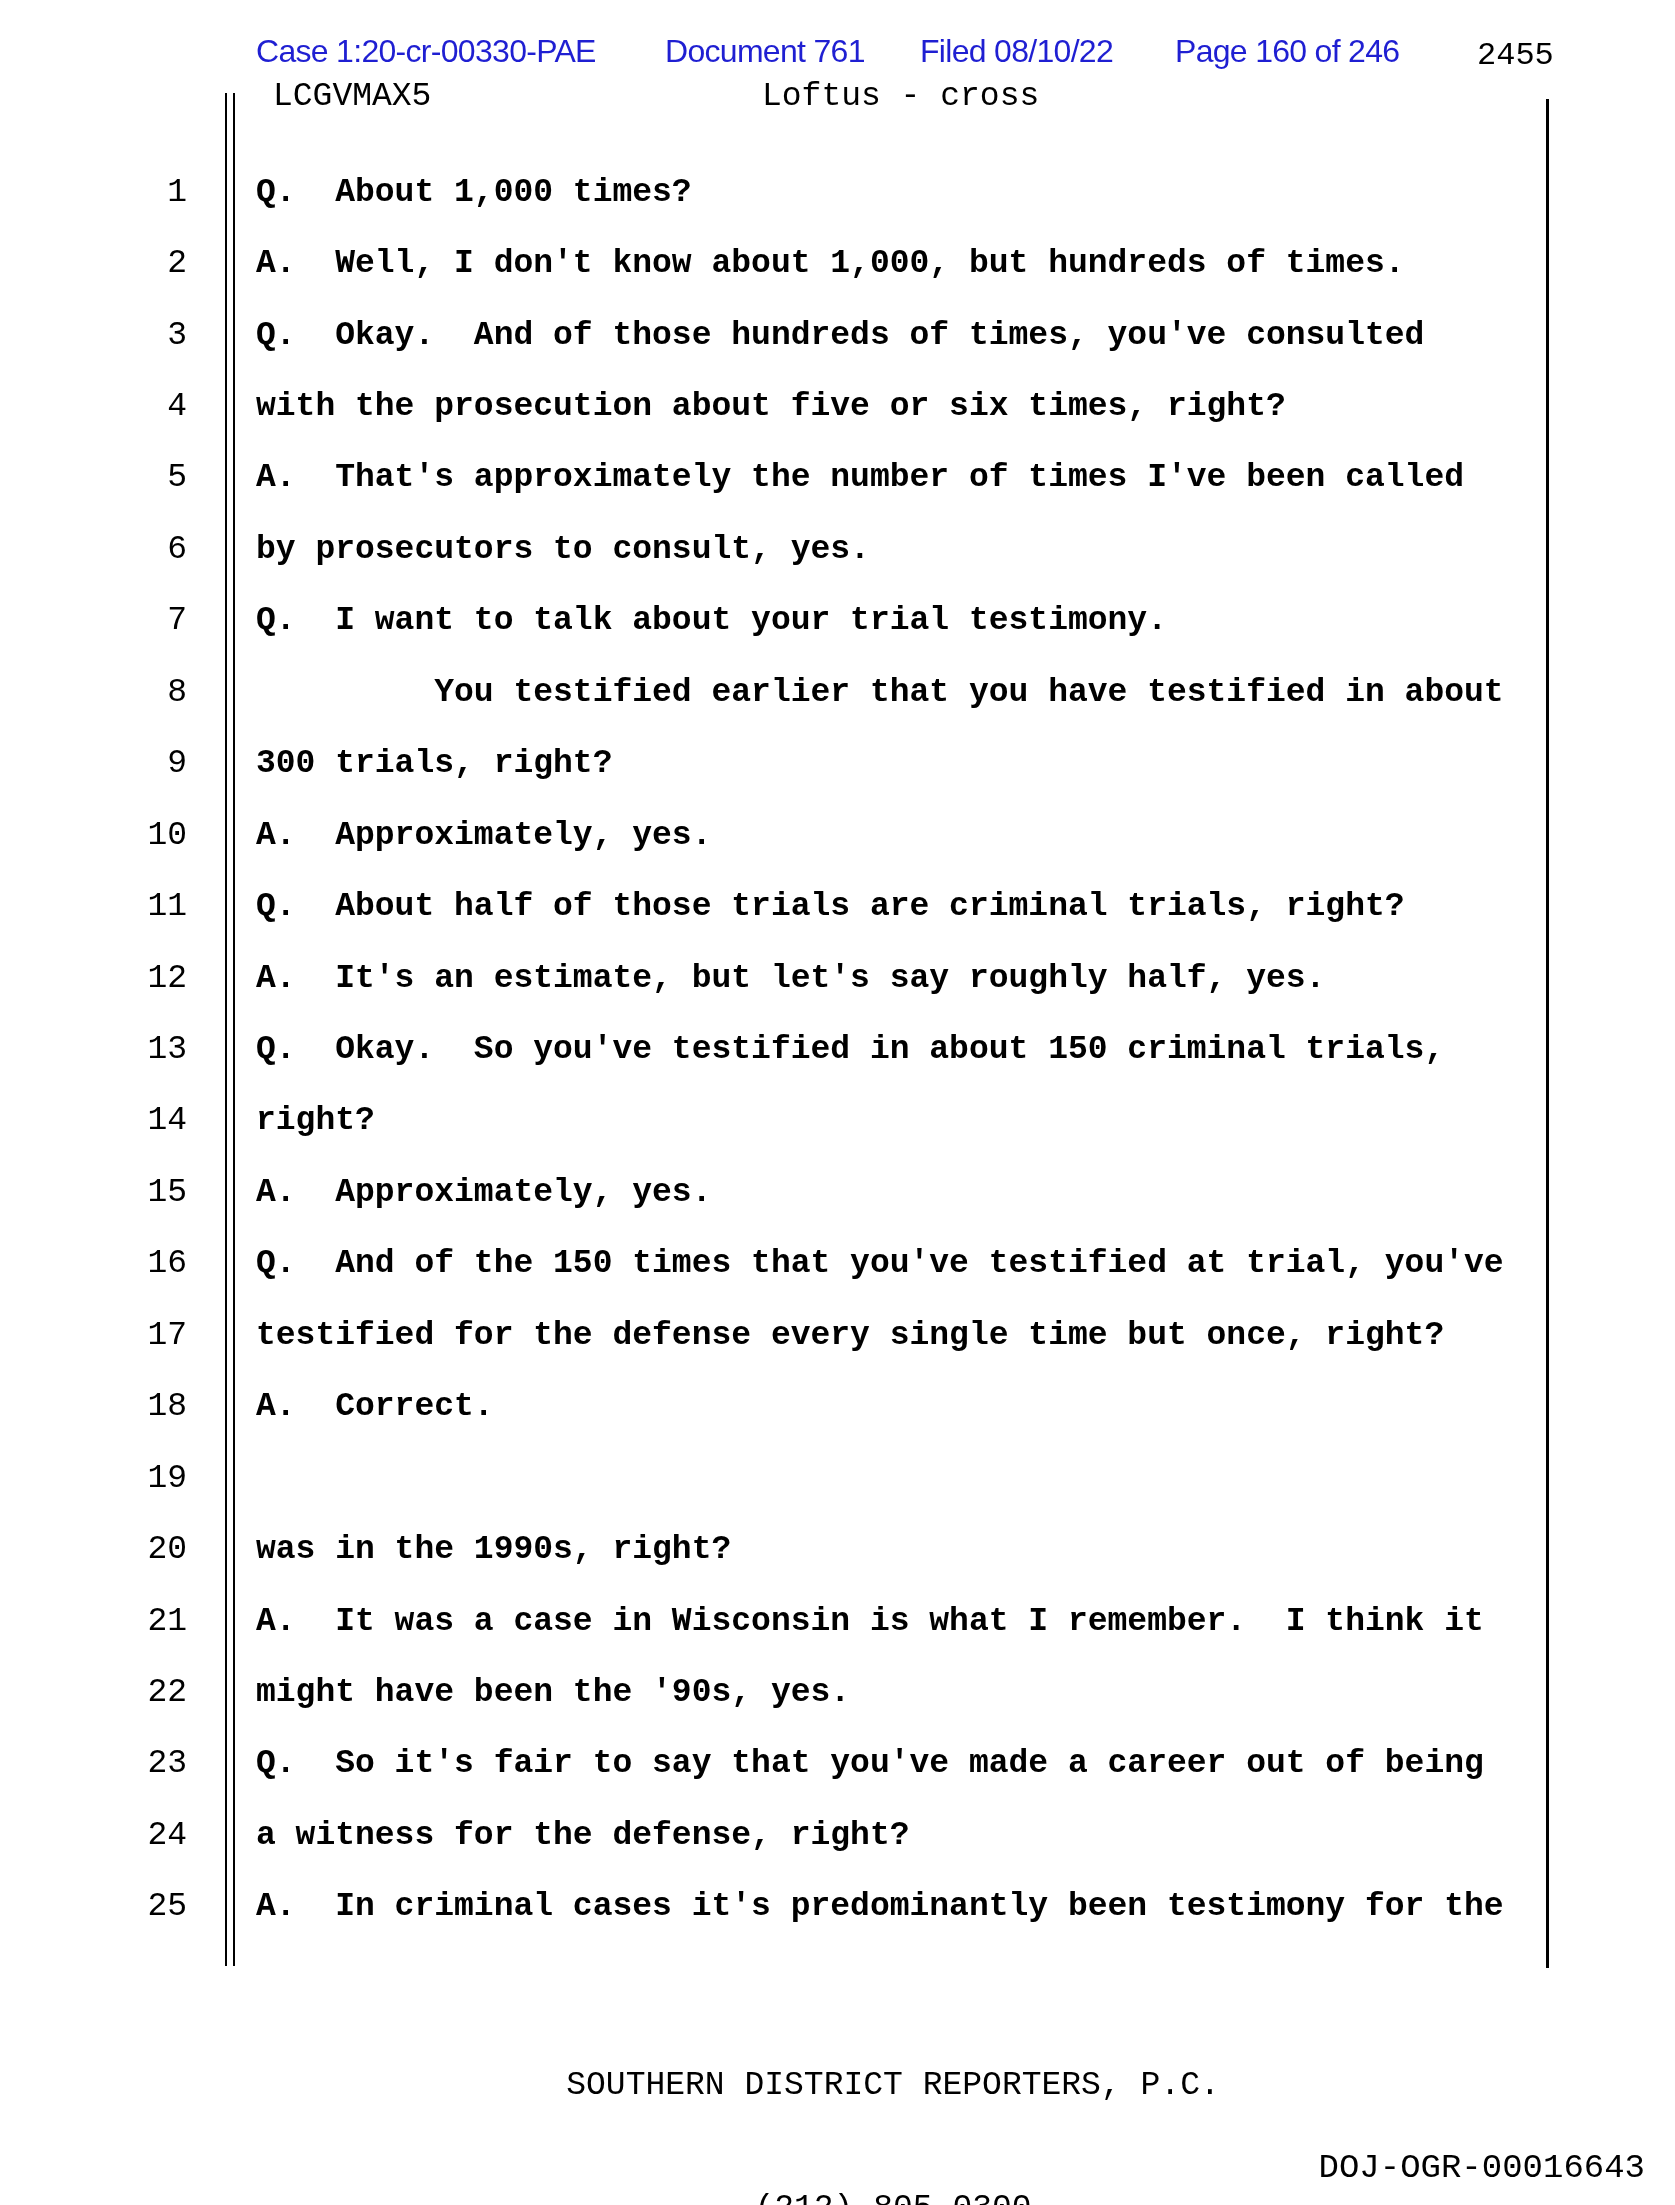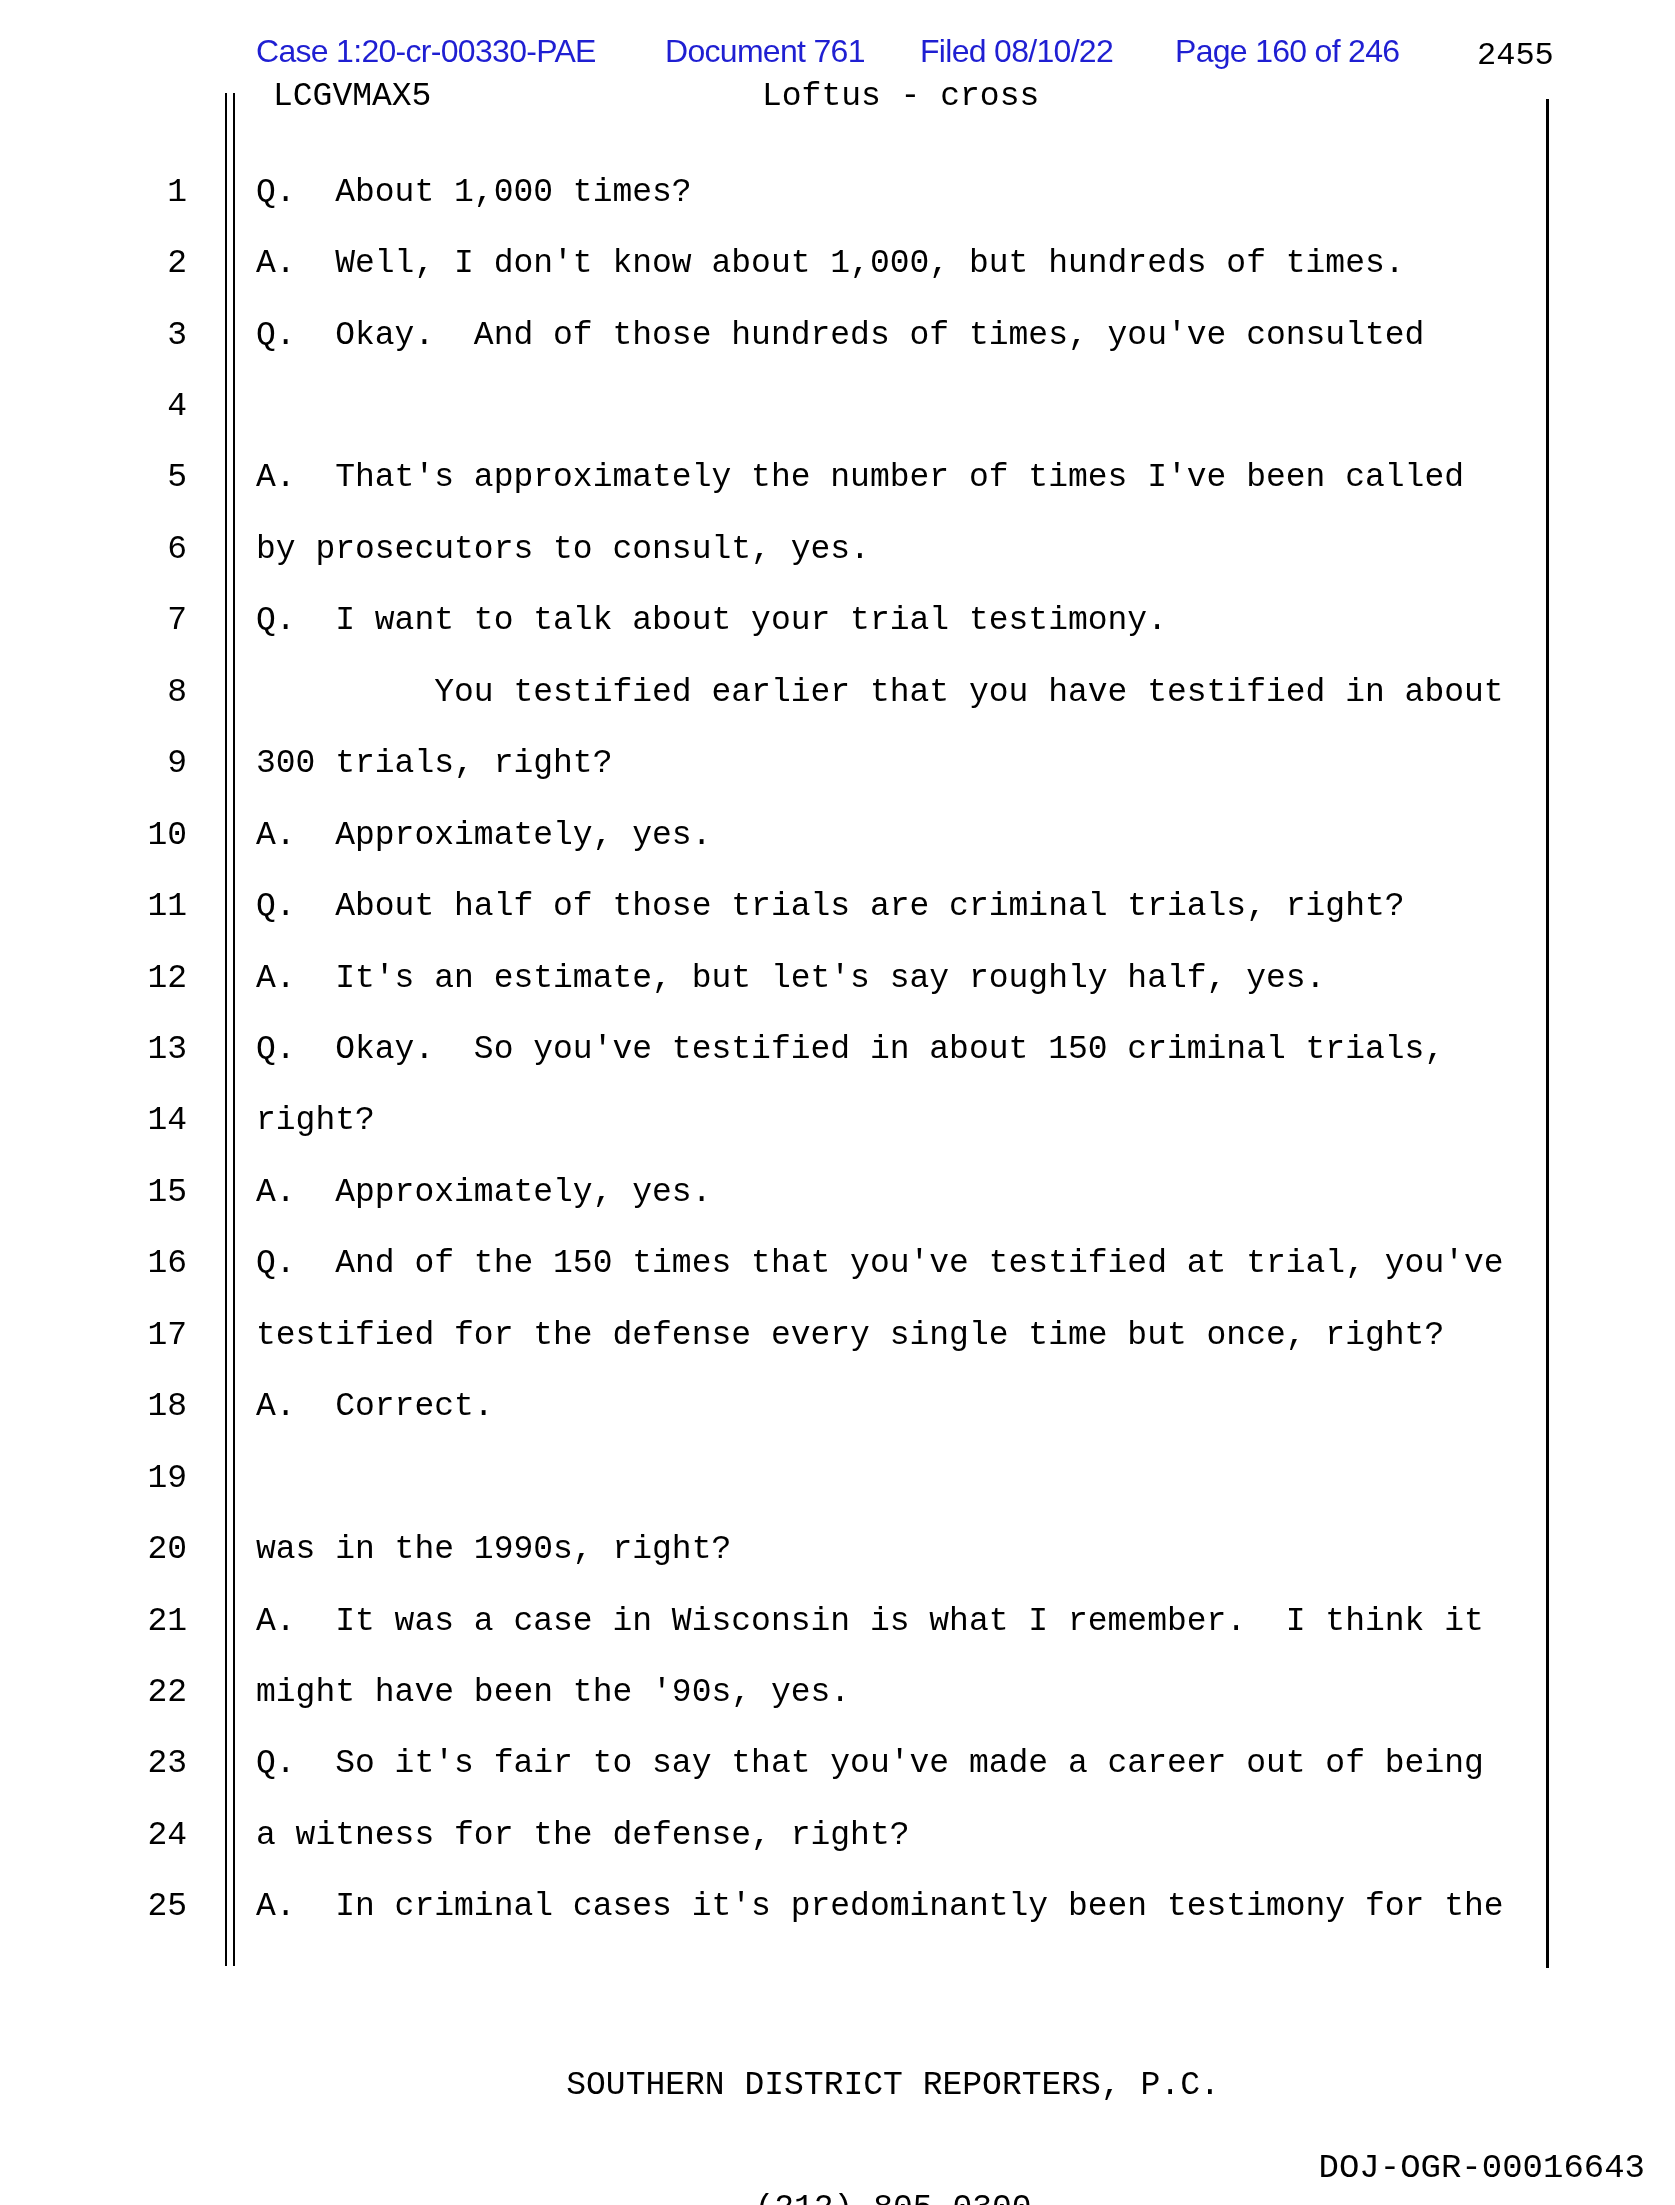--- a/index.html
+++ b/index.html
@@ -51,21 +51,21 @@
     background:#000;
   }
   
   .t-row{position:absolute;left:0;width:100%;height:37px;}
   .t-num{
     position:absolute;left:92px;width:95px;
     text-align:right;font-size:33px;line-height:35px;white-space:pre;
   }
   .t-text{
     position:absolute;left:256px;
-    font-size:33px;line-height:35px;white-space:pre;
+    font-size:33px;line-height:35px;white-space:pre;font-weight:bold;
   }
   
   .footer{
     position:absolute;left:256px;top:1983px;width:1274px;
     text-align:center;font-size:33px;line-height:41px;white-space:pre;
   }
   .bates-number{
     position:absolute;right:30px;top:2149px;
     font-size:34px;white-space:pre;
   }
@@ -101,20 +101,21 @@
     <span class="t-text">A.  Well, I don't know about 1,000, but hundreds of times.</span>
   </div>
 
   <div class="t-row" style="top: 318px;">
     <span class="t-num">3</span>
     <span class="t-text">Q.  Okay.  And of those hundreds of times, you've consulted</span>
   </div>
 
   <div class="t-row" style="top: 389px;">
     <span class="t-num">4</span>
+    <span class="t-text">with the prosecution about five or six times, right?</span>
   </div>
 
   <div class="t-row" style="top: 460px;">
     <span class="t-num">5</span>
     <span class="t-text">A.  That's approximately the number of times I've been called</span>
   </div>
 
   <div class="t-row" style="top: 532px;">
     <span class="t-num">6</span>
     <span class="t-text">by prosecutors to consult, yes.</span>

